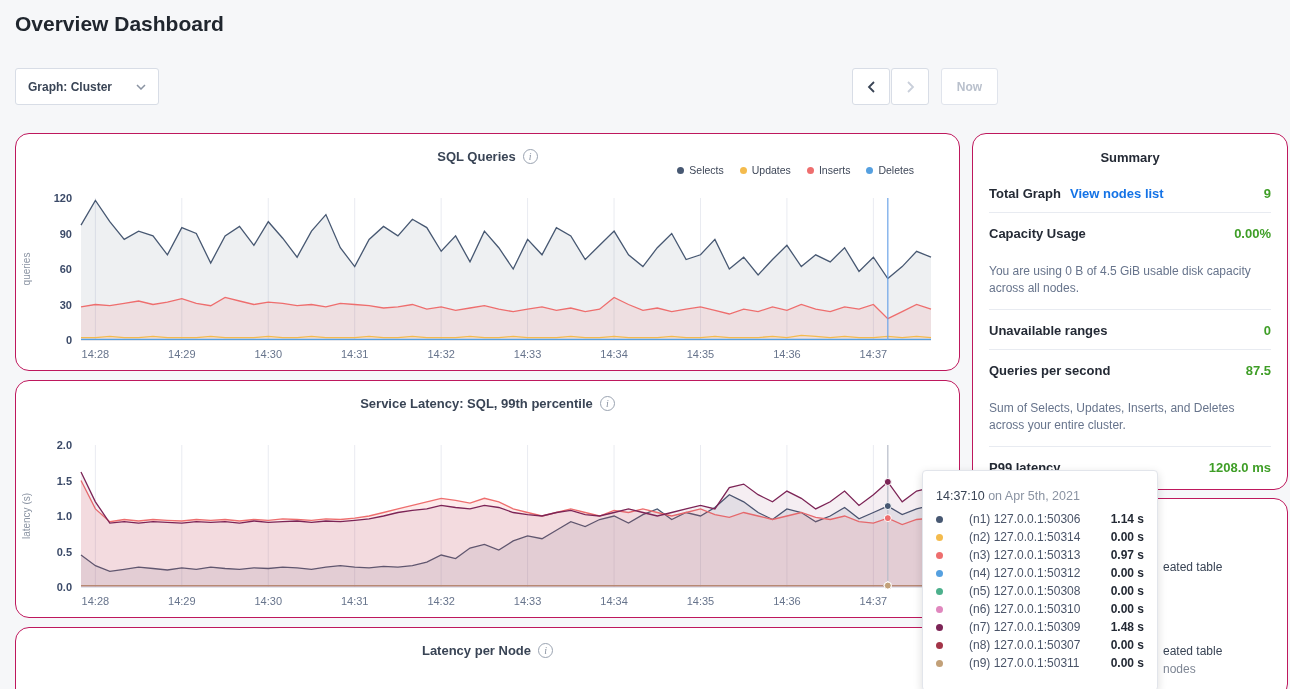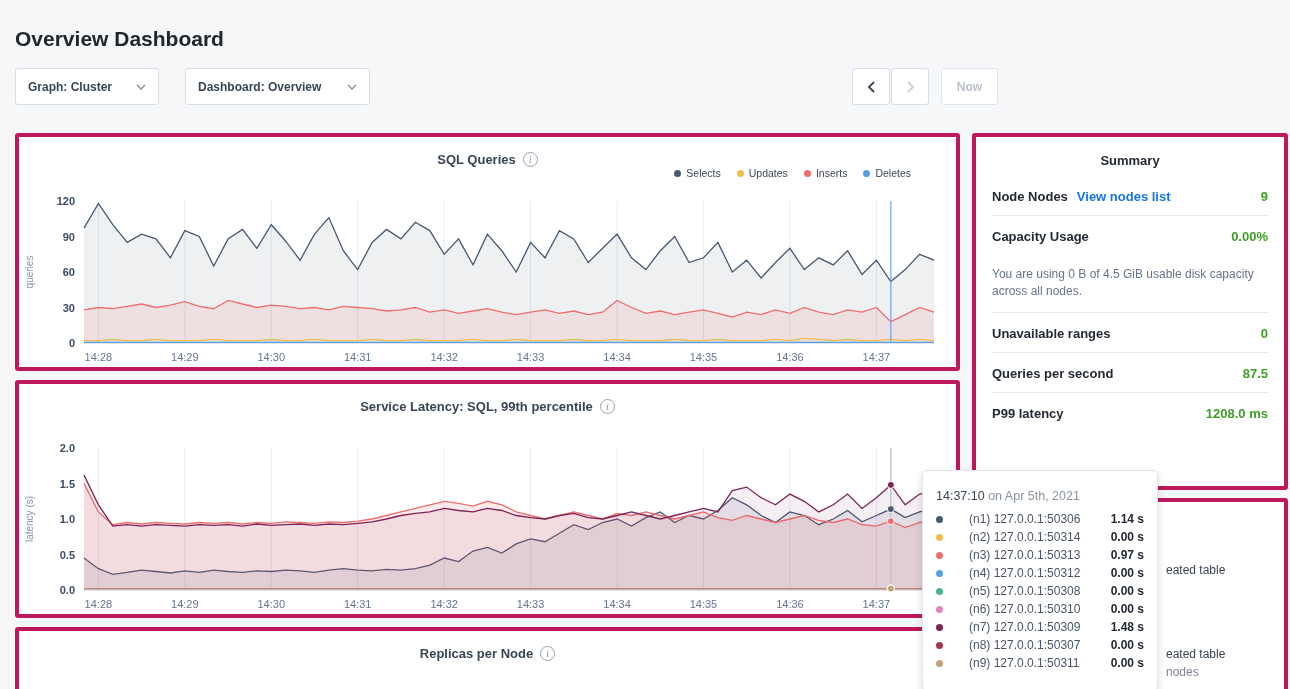--- a/index.html
+++ b/index.html
@@ -1,36 +1,36 @@
 <!DOCTYPE html>
 <html style="--green: #3f9e27; --link: #1473e6;"><head>
 <meta charset="utf-8">
 <style>
   *{box-sizing:border-box}
   body{margin:0;background:#f6f7f9;font-family:"Liberation Sans",sans-serif;color:#242a35}
   .app{position:relative;width:1290px;height:689px;overflow:hidden;background:#f6f7f9}
-  .page-title{position:absolute;top:27px;left:15px;margin:0;font-size:21px;font-weight:700;color:#20262e}
+  .page-title{position:absolute;top:12px;left:15px;margin:0;font-size:21px;font-weight:700;color:#20262e}
 
   
   .toolbar{position:absolute;top:68px;left:15px;width:1260px;height:38px}
   .tb-btn{position:absolute;height:37px;background:#fff;border:1px solid #d8dde6;border-radius:3px;
           display:flex;align-items:center;font-size:12px;font-weight:700;color:#394455;cursor:pointer;padding:0 12px}
   .dd-graph{left:0;width:144px;justify-content:space-between}
   .dd-dash{left:170px;width:185px;justify-content:space-between}
   .time-picker{left:402px;width:424px;gap:10px}
   .time-picker .caret{margin-left:auto}
   .time-badge{background:#e5e9f0;border-radius:3px;font-size:11px;font-weight:700;padding:2px 6px;color:#394455}
   .time-label{font-size:13px;font-weight:700;color:#242a35}
   .nav-prev{left:837px;width:38px;justify-content:center}
   .nav-next{left:876px;width:38px;justify-content:center}
   .now-btn{left:926px;width:57px;justify-content:center;color:#b9c0cc;border-color:#e0e4ec}
   .caret svg,.chev svg{display:block}
 
   
-  .card{position:absolute;background:#fff;border:4px solid #be185d;border-radius:3px}
+  .card{position:absolute;background:#fff;border:1px solid #be185d;border-radius:14px}
   .charts-col .card{left:15px;width:945px}
   .card-sql{top:133px;height:238px}
   .card-lat{top:380px;height:238px}
   .card-rep{top:627px;height:90px}
   .chart-title-row{height:30px;display:flex;align-items:center;justify-content:center;gap:7px;padding-top:14px}
   .chart-title{font-size:13px;font-weight:700;color:#394455}
   .info-icon{width:15px;height:15px;border:1px solid #9aa3b1;border-radius:50%;color:#8a93a2;font-size:10px;
              font-style:italic;display:flex;align-items:center;justify-content:center;font-family:"Liberation Serif",serif}
   .legend-row{height:26px;display:flex;align-items:flex-start;justify-content:flex-end;gap:16px;padding-right:45px}
   .legend-item{display:flex;align-items:center;gap:5px;font-size:10.5px;color:#3e4758;cursor:pointer}
@@ -66,28 +66,20 @@
 </head>
 <body>
 
 <div class="app">
 
   <h1 class="page-title">Overview Dashboard</h1>
 
   <div class="toolbar">
     <div class="tb-btn dd-graph">
       <span>Graph: Cluster</span>
-      <span class="caret">
-        <svg width="10" height="6" viewBox="0 0 10 6">
-            <polyline points="1,1 5,5 9,1" fill="none" stroke="#8a93a2" stroke-width="1.5"></polyline>
-          </svg>
-      </span>
-    </div>
-    <div class="tb-btn dd-dash">
-      <span>Dashboard: Overview</span>
       <span class="caret">
         <svg width="10" height="6" viewBox="0 0 10 6">
             <polyline points="1,1 5,5 9,1" fill="none" stroke="#8a93a2" stroke-width="1.5"></polyline>
           </svg>
       </span>
     </div>
     <div class="tb-btn nav-prev">
       <span class="chev">
         <svg width="9" height="14" viewBox="0 0 9 14">
             <polyline points="7,2 2,7 7,12" fill="none" stroke="#394455" stroke-width="1.8"></polyline>
@@ -218,34 +210,34 @@
             <circle cx="871.82" cy="148.58" r="3.5" fill="#4cb08c" stroke="#fff" stroke-width="1"></circle>
             <circle cx="871.82" cy="148.58" r="3.5" fill="#e087be" stroke="#fff" stroke-width="1"></circle>
             <circle cx="871.82" cy="44.92" r="3.5" fill="#7c2456" stroke="#fff" stroke-width="1"></circle>
             <circle cx="871.82" cy="148.58" r="3.5" fill="#a33548" stroke="#fff" stroke-width="1"></circle>
             <circle cx="871.82" cy="148.58" r="3.5" fill="#c2a078" stroke="#fff" stroke-width="1"></circle>
           </svg></div>
     </section>
 
     <section class="card card-rep">
       <div class="chart-title-row">
-        <span class="chart-title">Replicas per Node</span>
+        <span class="chart-title">Latency per Node</span>
         <span class="info-icon">i</span>
       </div>
     </section>
 
   </div>
 
   <aside>
     <section class="card card-summary">
       <h3 class="summary-title">Summary</h3>
 
       <div class="sum-row first">
         <div class="sum-line">
-          <span class="sum-label">Node Nodes</span>
+          <span class="sum-label">Total Graph</span>
           <a class="sum-link">View nodes list</a>
           <span class="sum-value">9</span>
         </div>
       </div>
 
       <div class="sum-row">
         <div class="sum-line">
           <span class="sum-label">Capacity Usage</span>
           <span class="sum-value">0.00%</span>
         </div>
@@ -257,20 +249,21 @@
           <span class="sum-label">Unavailable ranges</span>
           <span class="sum-value">0</span>
         </div>
       </div>
 
       <div class="sum-row">
         <div class="sum-line">
           <span class="sum-label">Queries per second</span>
           <span class="sum-value">87.5</span>
         </div>
+        <div class="sum-note">Sum of Selects, Updates, Inserts, and Deletes across your entire cluster.</div>
       </div>
 
       <div class="sum-row">
         <div class="sum-line">
           <span class="sum-label">P99 latency</span>
           <span class="sum-value">1208.0 ms</span>
         </div>
       </div>
     </section>
 

